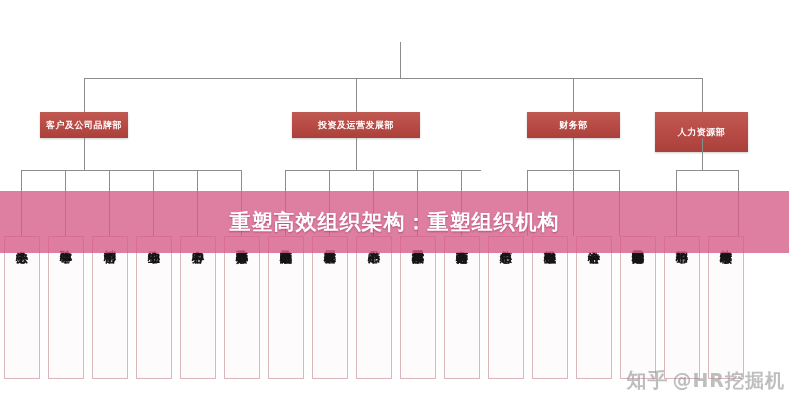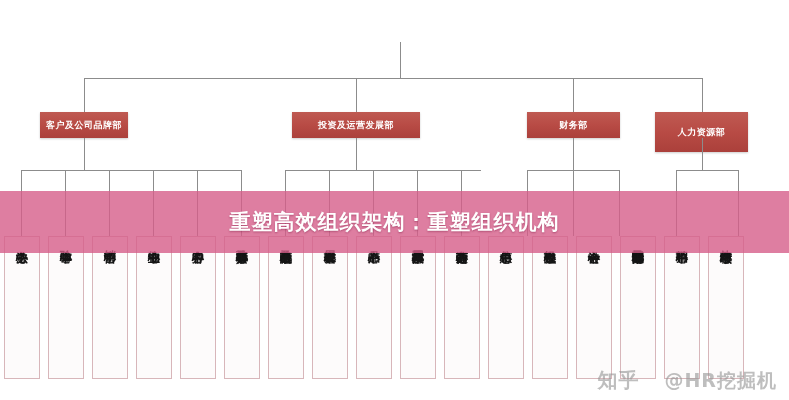--- a/index.html
+++ b/index.html
@@ -67,23 +67,23 @@
     color:#ffffff;
     font-size:21px;
     font-weight:bold;
     letter-spacing:1px;
     text-shadow:0 1px 2px rgba(120,20,60,.45);
     white-space:nowrap;
   }
 
   
   #watermark{
-    position:absolute;right:12px;bottom:6px;
+    position:absolute;right:4px;bottom:6px;
     z-index:50;
-    display:flex;align-items:center;gap:25px;
+    display:flex;align-items:center;gap:4px;
     color:rgba(150,150,150,0.62);
     font-size:19px;font-weight:bold;letter-spacing:1px;
     white-space:nowrap;
   }
   #watermark .zh{font-size:20px;}
 </style>
 </head>
 <body>
 
 <div id="stage">

